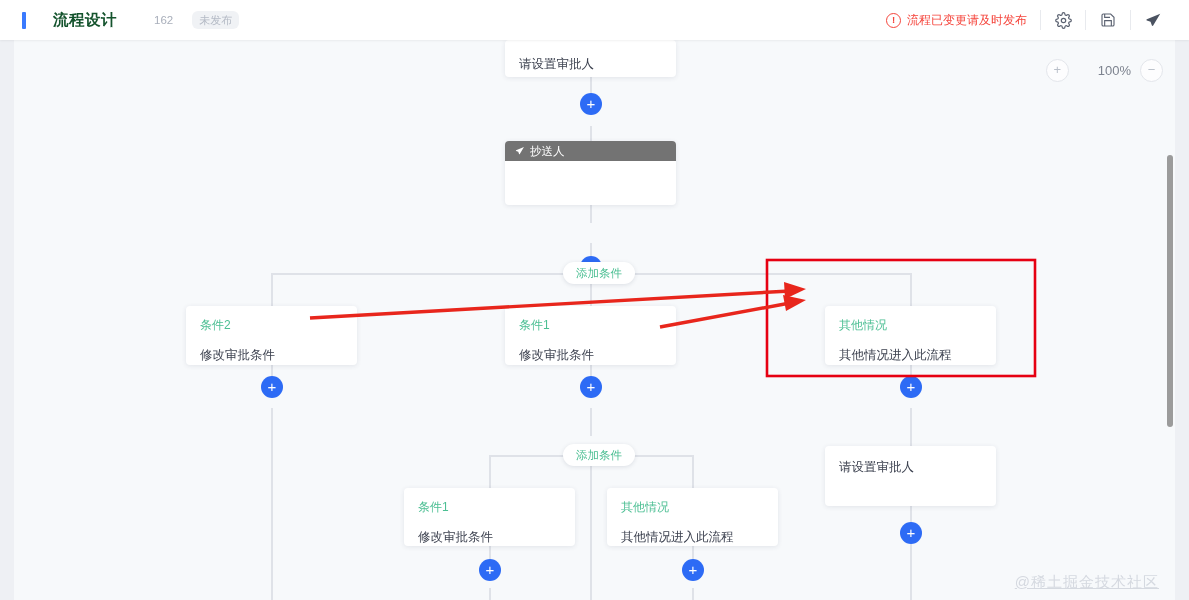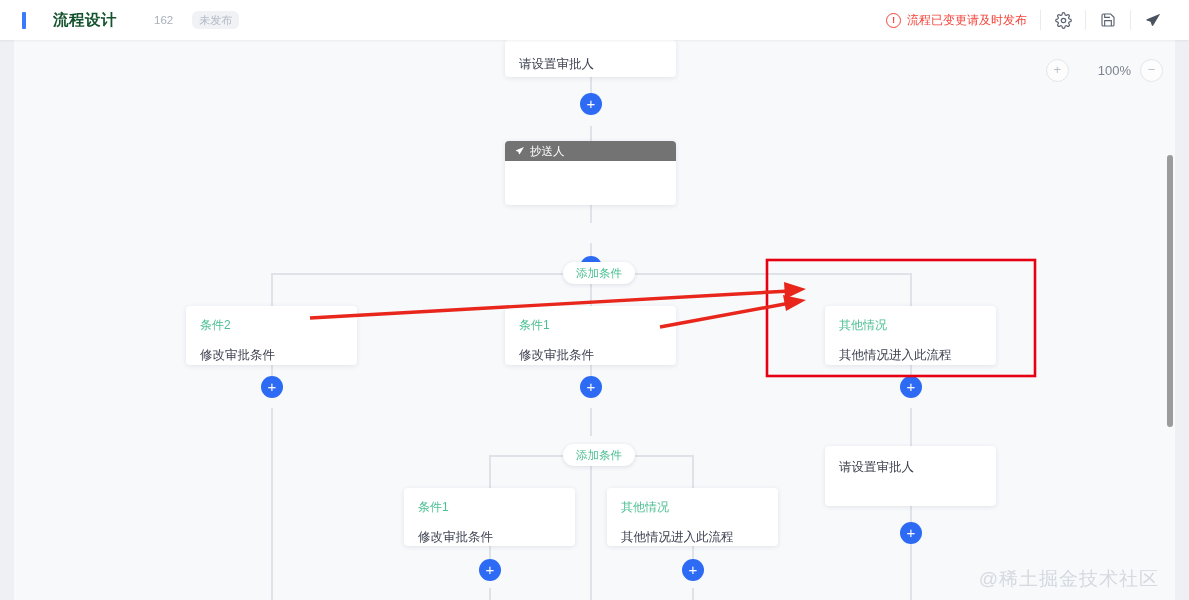--- a/index.html
+++ b/index.html
@@ -113,21 +113,21 @@
   .addcond{
     position:absolute;height:22px;border-radius:12px;
     background:#fff;box-shadow:0 1px 4px rgba(35,50,80,.13);
     color:#4cbf93;font-size:11.5px;line-height:22px;text-align:center;
     padding:0 13px;cursor:pointer;z-index:14;user-select:none;
   }
 
   
   .watermark{
     position:absolute;right:16px;bottom:8px;
-    font-size:19px;color:#d5d9e0;letter-spacing:1px;z-index:30;
+    font-size:15px;color:#d5d9e0;letter-spacing:1px;z-index:30;text-decoration:underline;
   }
 
   
   .scrolltrack{
     position:absolute;right:2px;top:0;width:8px;height:560px;z-index:35;
   }
   .scrollthumb{
     position:absolute;right:2px;top:115px;width:6px;height:272px;
     background:#9b9b9b;border-radius:3px;z-index:36;cursor:pointer;
   }

